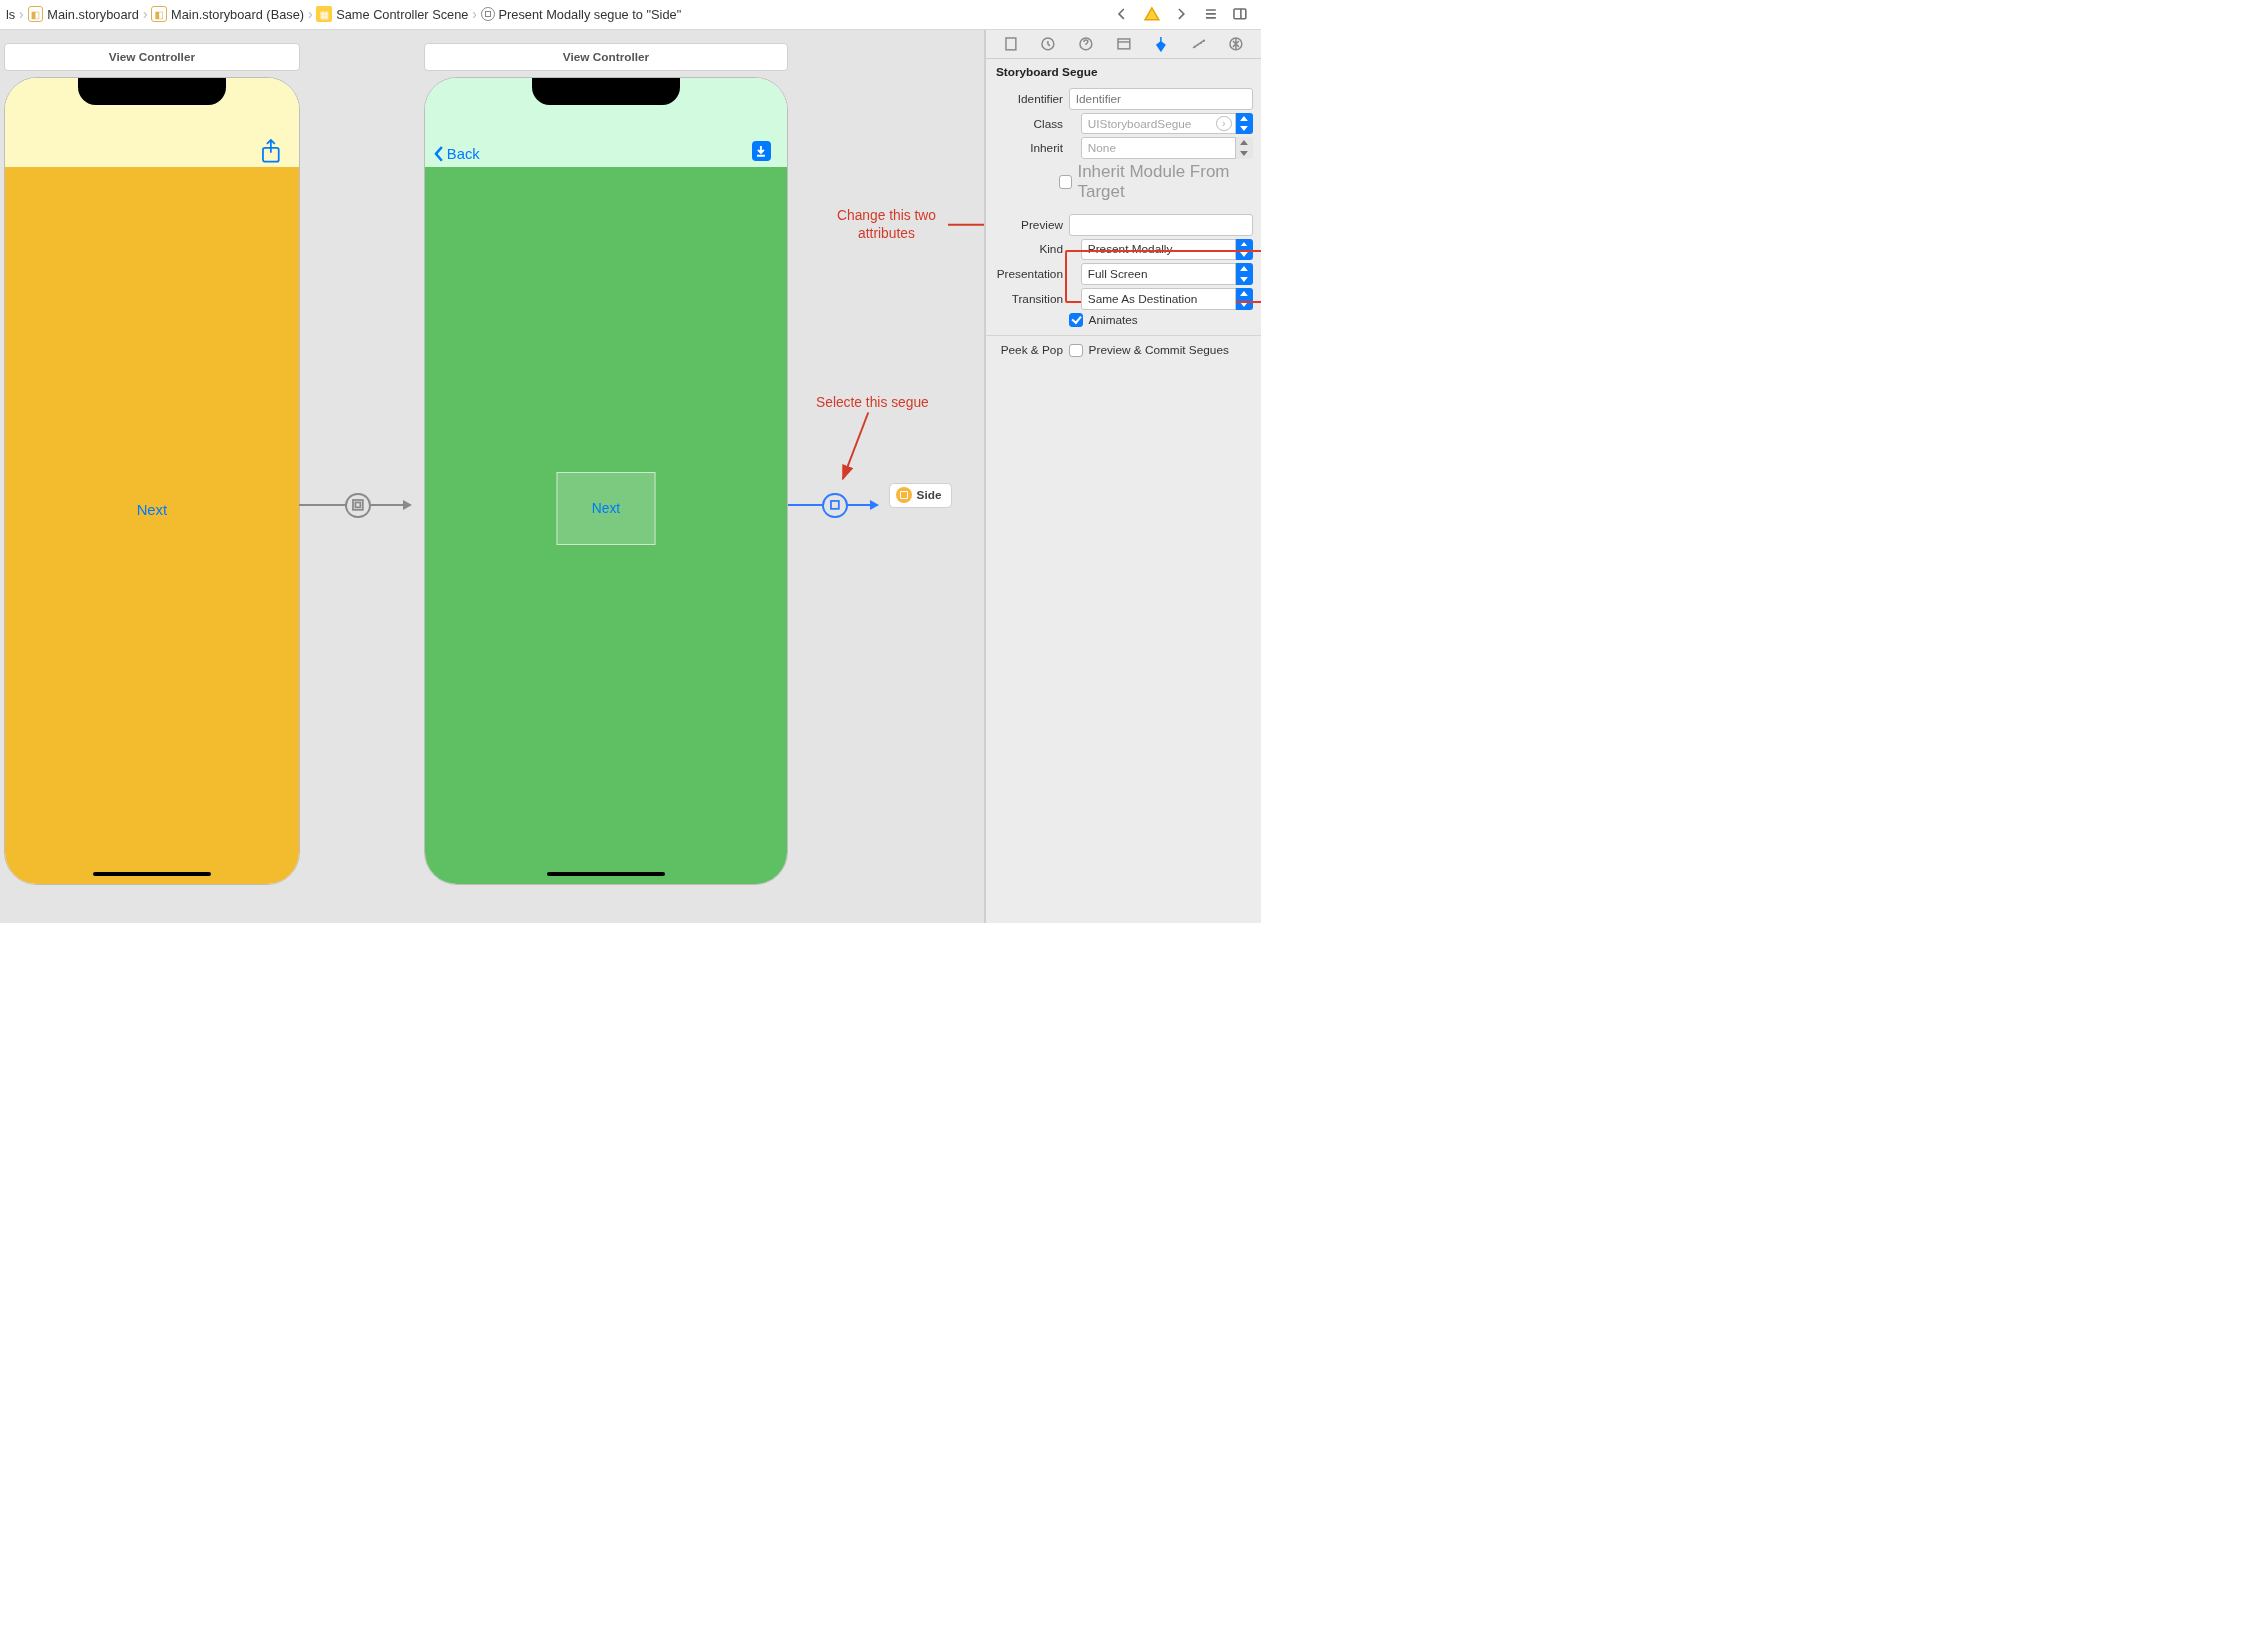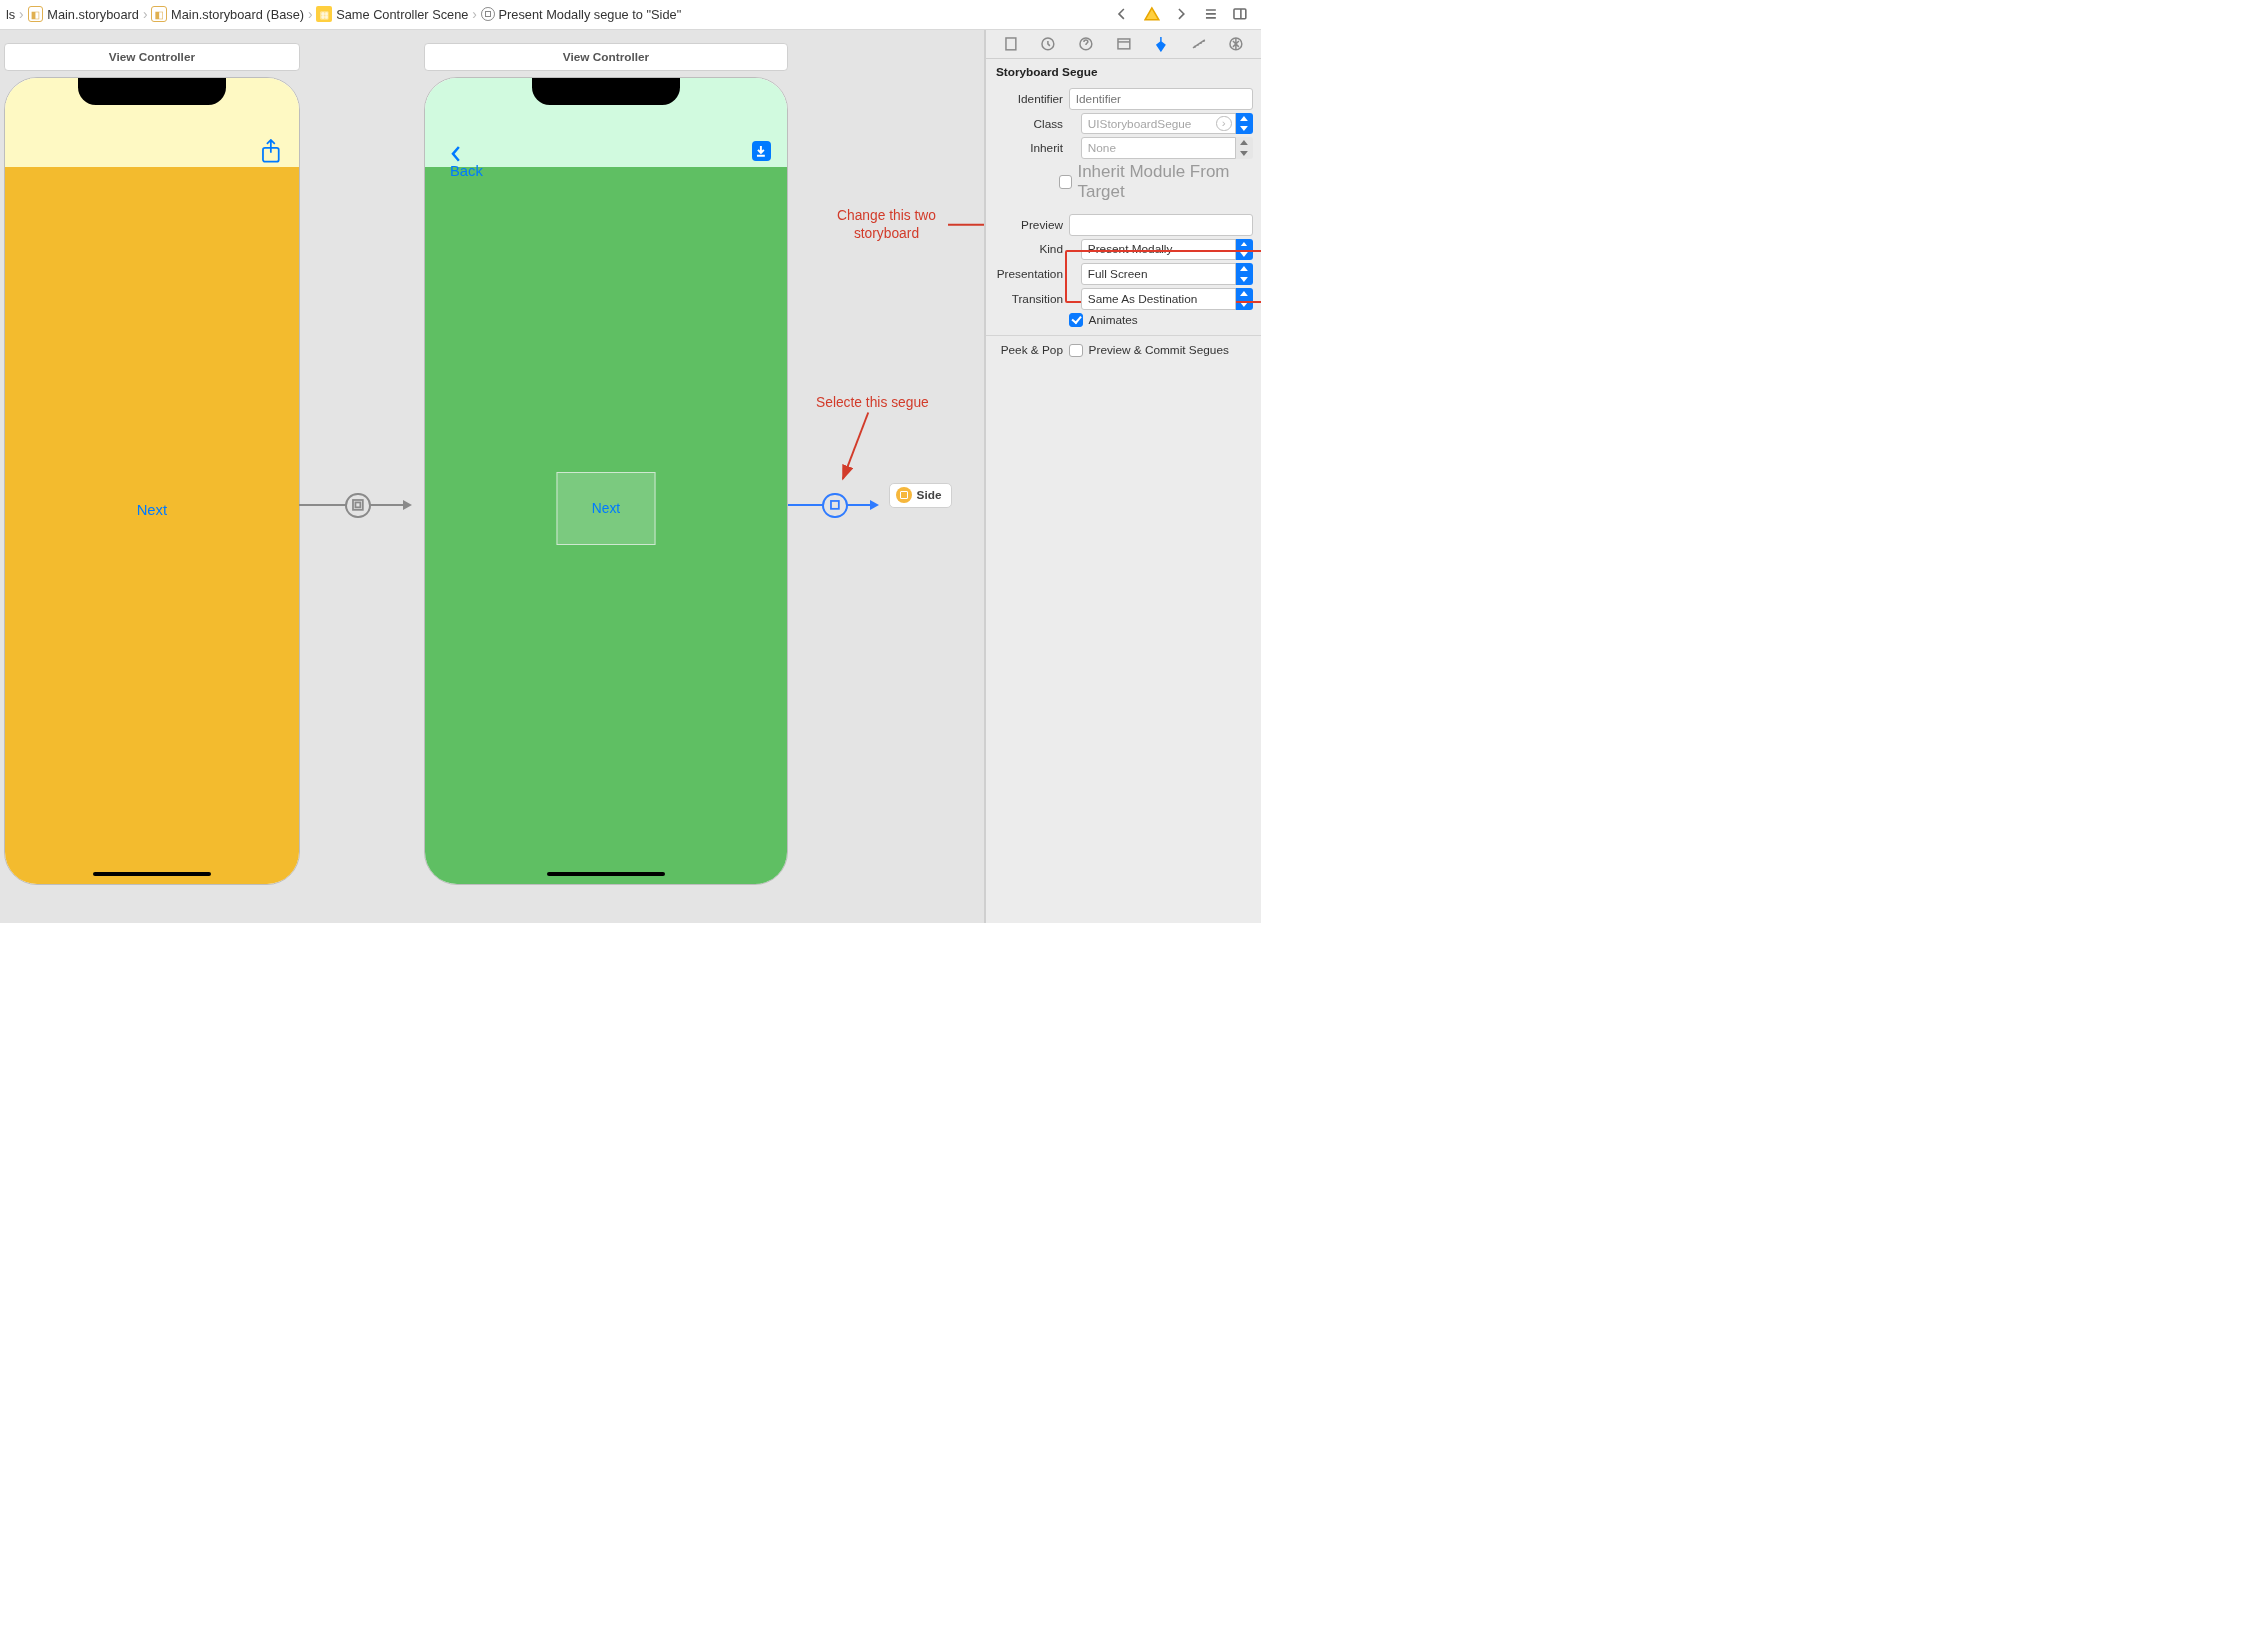--- a/index.html
+++ b/index.html
@@ -91,21 +91,21 @@
   .s1-body{position:absolute;top:89px;bottom:0;left:0;right:0;background:#f3bb2e;}
   .share-icon{position:absolute;top:61px;right:17.7px;}
   .next-btn{
     position:absolute;left:50%;transform:translateX(-50%);
     color:#007aff;font-size:14.8px;
   }
 
   
   .s2-top{height:89px;background:#d1fadf;}
   .s2-body{position:absolute;top:89px;bottom:0;left:0;right:0;background:#5fbf63;}
-  .back-btn{position:absolute;top:67px;left:25px;color:#007aff;font-size:14.8px;display:flex;flex-direction:column;}
+  .back-btn{position:absolute;top:67px;left:8px;color:#007aff;font-size:14.8px;display:flex;align-items:center;}
   .back-btn svg{width:11.8px;height:17.7px;stroke:#007aff;fill:none;stroke-width:2.5;margin-right:2px;}
   .dl-icon{position:absolute;top:63px;right:15.8px;width:19.7px;height:19.7px;background:#007aff;border-radius:3.9px;display:flex;align-items:center;justify-content:center;}
   .dl-icon svg{width:11.8px;height:11.8px;stroke:#fff;fill:none;stroke-width:2;}
   .container-rect{
     position:absolute;left:50%;transform:translateX(-50%);
     width:99px;height:73px;border:1px solid #cfe8d1;background:rgba(255,255,255,0.18);
     display:flex;align-items:center;justify-content:center;color:#007aff;font-size:13.8px;
   }
 
   
@@ -301,21 +301,21 @@
       <div class="seg-line blue" style="width:23.6px;"></div>
       <div class="seg-head blue"></div>
     </div>
 
     <div class="vc-ref" style="left:889px;top:453px;">
       <span class="ref-icon"></span>
       <span>Side</span>
     </div>
 
     <div class="annot" style="left:837px;top:177px;text-align:center;white-space:pre;">Change this two
-storyboard</div>
+attributes</div>
     <div class="annot-arrow" style="left:948px;top:185px;">
       <svg width="128" height="19.7" viewBox="0 0 130 20">
           <defs>
             <marker id="ah1" markerWidth="8" markerHeight="8" refX="7" refY="3" orient="auto">
               <path d="M0 0 8 3 0 6z" fill="#d23b2a"></path>
             </marker>
           </defs>
       <line x1="0" y1="10" x2="118" y2="10" stroke="#d23b2a" stroke-width="2" marker-end="url(#ah1)"></line>
         </svg>
     </div>

